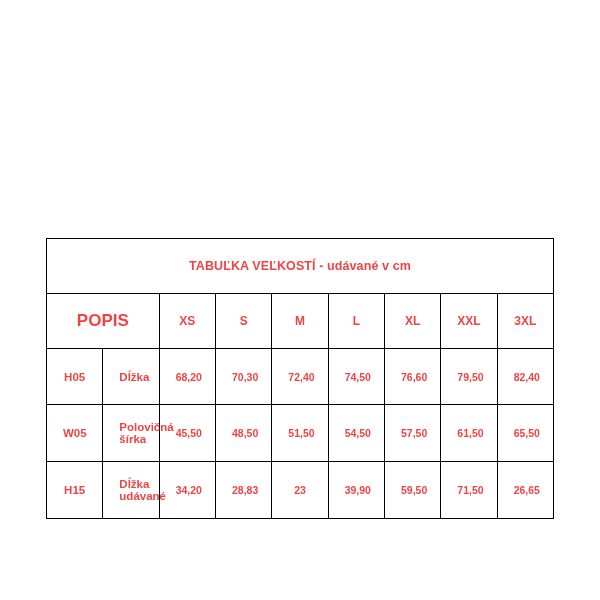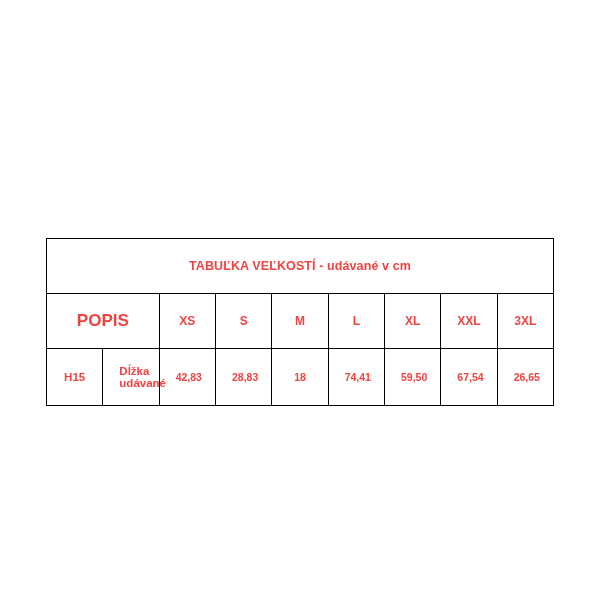--- a/index.html
+++ b/index.html
@@ -102,29 +102,51 @@
           <td class="desc-head col-code" colspan="2">POPIS</td>
           <td class="size-head col-size">XS</td>
           <td class="size-head col-size">S</td>
           <td class="size-head col-size">M</td>
           <td class="size-head col-size">L</td>
           <td class="size-head col-size">XL</td>
           <td class="size-head col-size">XXL</td>
           <td class="size-head col-size">3XL</td>
         </tr>
 
+        <tr>
+          <td class="code-cell col-code">H05</td>
+          <td class="label-cell col-desc">Dĺžka</td>
+          <td class="val-cell col-size">68,20</td>
+          <td class="val-cell col-size">70,30</td>
+          <td class="val-cell col-size">72,40</td>
+          <td class="val-cell col-size">74,50</td>
+          <td class="val-cell col-size">76,60</td>
+          <td class="val-cell col-size">79,50</td>
+          <td class="val-cell col-size">82,40</td>
+        </tr>
 
+        <tr>
+          <td class="code-cell col-code">W05</td>
+          <td class="label-cell col-desc">Polovičná šírka</td>
+          <td class="val-cell col-size">45,50</td>
+          <td class="val-cell col-size">48,50</td>
+          <td class="val-cell col-size">51,50</td>
+          <td class="val-cell col-size">54,50</td>
+          <td class="val-cell col-size">57,50</td>
+          <td class="val-cell col-size">61,50</td>
+          <td class="val-cell col-size">65,50</td>
+        </tr>
 
         <tr>
           <td class="code-cell col-code">H15</td>
           <td class="label-cell col-desc">Dĺžka udávané</td>
-          <td class="val-cell col-size">42,83</td>
+          <td class="val-cell col-size">34,20</td>
           <td class="val-cell col-size">28,83</td>
-          <td class="val-cell col-size">18</td>
-          <td class="val-cell col-size">74,41</td>
+          <td class="val-cell col-size">23</td>
+          <td class="val-cell col-size">39,90</td>
           <td class="val-cell col-size">59,50</td>
-          <td class="val-cell col-size">67,54</td>
+          <td class="val-cell col-size">71,50</td>
           <td class="val-cell col-size">26,65</td>
         </tr>
       </tbody>
     </table>
   </div>
 </div>
 
 </body></html>

